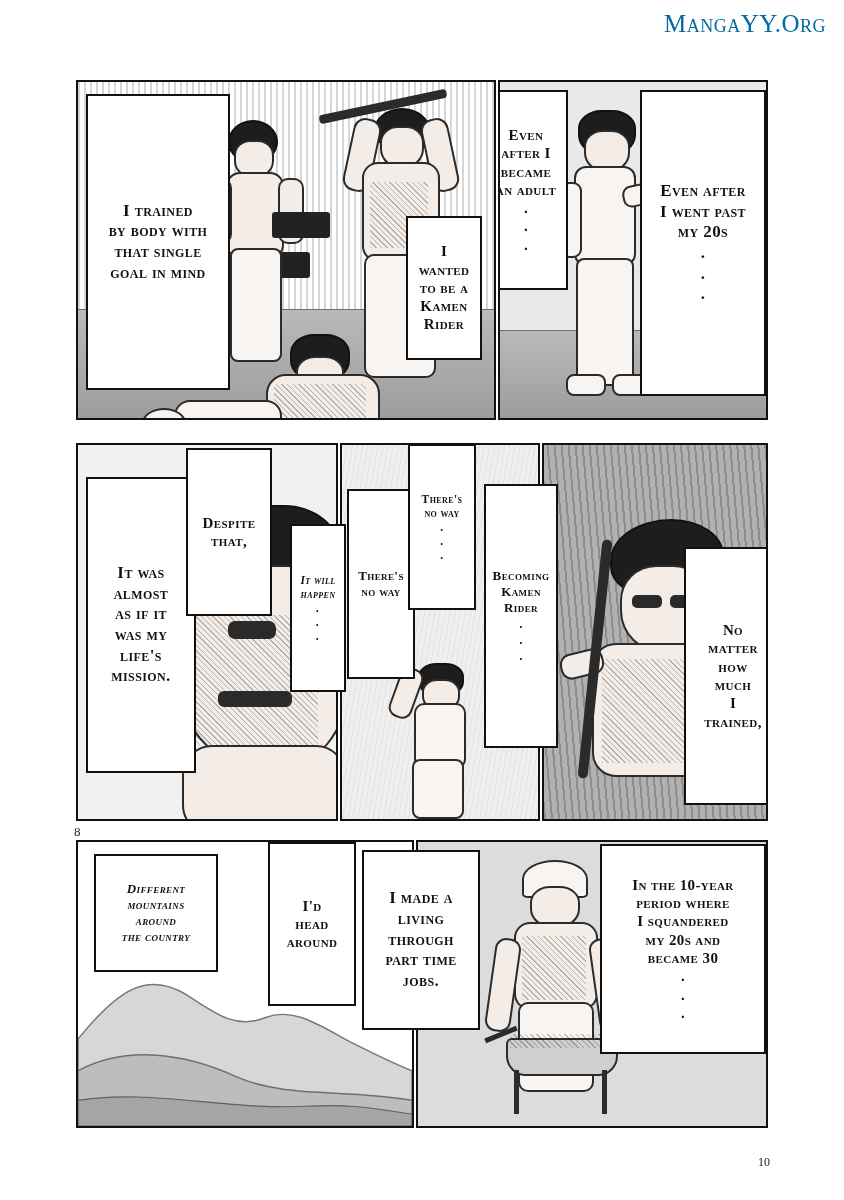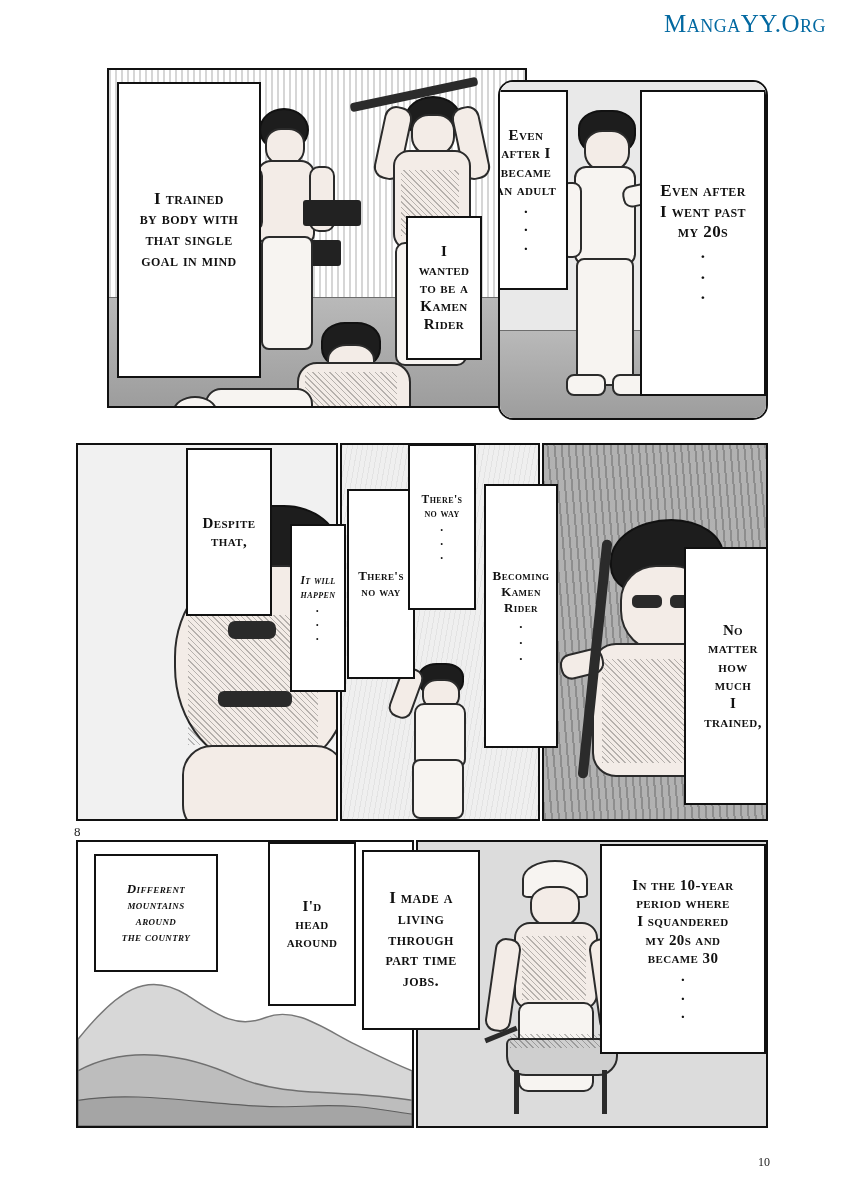--- a/index.html
+++ b/index.html
@@ -130,21 +130,21 @@
   .shade {
     position:absolute;
     background: repeating-linear-gradient(45deg, rgba(0,0,0,0.25) 0 1px, rgba(0,0,0,0) 1px 4px);
   }
 </style>
 </head>
 <body>
 
 <div class="watermark">MangaYY.Org</div>
 
-<div class="panel" style="left:76px; top:68px; width:420px; height:340px;margin-left:31px;">
+<div class="panel" style="left:76px; top:80px; width:420px; height:340px;">
   <div class="tex-vstripes"></div>
   <div class="tex-floor"></div>
 
   <div class="fig hair round" style="left:150px; top:38px; width:46px; height:40px;"></div>
   <div class="fig skin soft" style="left:156px; top:58px; width:36px; height:34px;"></div>
   <div class="fig skin" style="left:148px; top:90px; width:54px; height:80px; border-radius:14px 14px 10px 10px;"></div>
   <div class="fig skin" style="left:128px; top:96px; width:22px; height:62px; border-radius:10px;"></div>
   <div class="fig skin" style="left:200px; top:96px; width:22px; height:62px; border-radius:10px;"></div>
   <div class="weight" style="position:absolute; left:194px; top:130px; width:58px; height:26px;"></div>
   <div class="weight" style="position:absolute; left:176px; top:170px; width:56px; height:26px;"></div>
@@ -175,21 +175,21 @@
 </div>
 
 <div class="balloon b-md" style="left:406px; top:216px; width:76px; height:144px; z-index:6;">
   <span>I
 wanted
 to be a
 Kamen
 Rider</span>
 </div>
 
-<div class="panel" style="left:498px; top:80px; width:270px; height:340px;border-radius:15px;">
+<div class="panel" style="left:498px; top:80px; width:270px; height:340px;">
   <div class="tex-grayflat" style="background:#e9e9e9;"></div>
   <div class="tex-floor" style="height:26%;"></div>
 
   <div class="fig hair soft" style="left:78px; top:28px; width:54px; height:42px;"></div>
   <div class="fig skin soft" style="left:84px; top:48px; width:42px; height:38px;"></div>
   <div class="fig cloth" style="left:74px; top:84px; width:58px; height:96px; border-radius:12px;"></div>
   <div class="fig cloth" style="left:122px; top:98px; width:68px; height:18px; border-radius:9px; transform:rotate(-12deg);"></div>
   <div class="fig cloth" style="left:60px; top:100px; width:18px; height:72px; border-radius:9px;"></div>
   <div class="fig cloth" style="left:76px; top:176px; width:54px; height:124px; border-radius:8px;"></div>
   <div class="fig cloth" style="left:66px; top:292px; width:36px; height:18px; border-radius:8px;"></div>
@@ -218,20 +218,28 @@
 <div class="panel" style="left:76px; top:443px; width:262px; height:378px;">
   <div class="tex-grayflat" style="background:#f1f1f1;"></div>
 
   <div class="fig hair" style="left:108px; top:60px; width:150px; height:120px; border-radius:60% 40% 30% 50%;"></div>
   <div class="fig skin" style="left:96px; top:120px; width:170px; height:200px; border-radius:45% 35% 40% 50%;"></div>
   <div class="shade" style="left:110px; top:170px; width:130px; height:130px;"></div>
   <div class="fig dark" style="left:150px; top:176px; width:44px; height:14px; border-radius:7px;"></div>
   <div class="fig dark" style="left:140px; top:246px; width:70px; height:12px; border-radius:6px;"></div>
   <div class="fig skin" style="left:104px; top:300px; width:160px; height:86px; border-radius:30px;"></div>
 
+  <div class="balloon b-lg" style="left:8px; top:32px; width:110px; height:296px;">
+    <span>It was
+almost
+as if it
+was my
+life's
+mission.</span>
+  </div>
 </div>
 
 <div class="balloon b-md" style="left:186px; top:448px; width:86px; height:168px; z-index:6;">
   <span>Despite
 that,</span>
 </div>
 
 <div class="balloon b-xs" style="left:290px; top:524px; width:56px; height:168px; z-index:6;font-style:italic;">
   <span>It will
 happen

